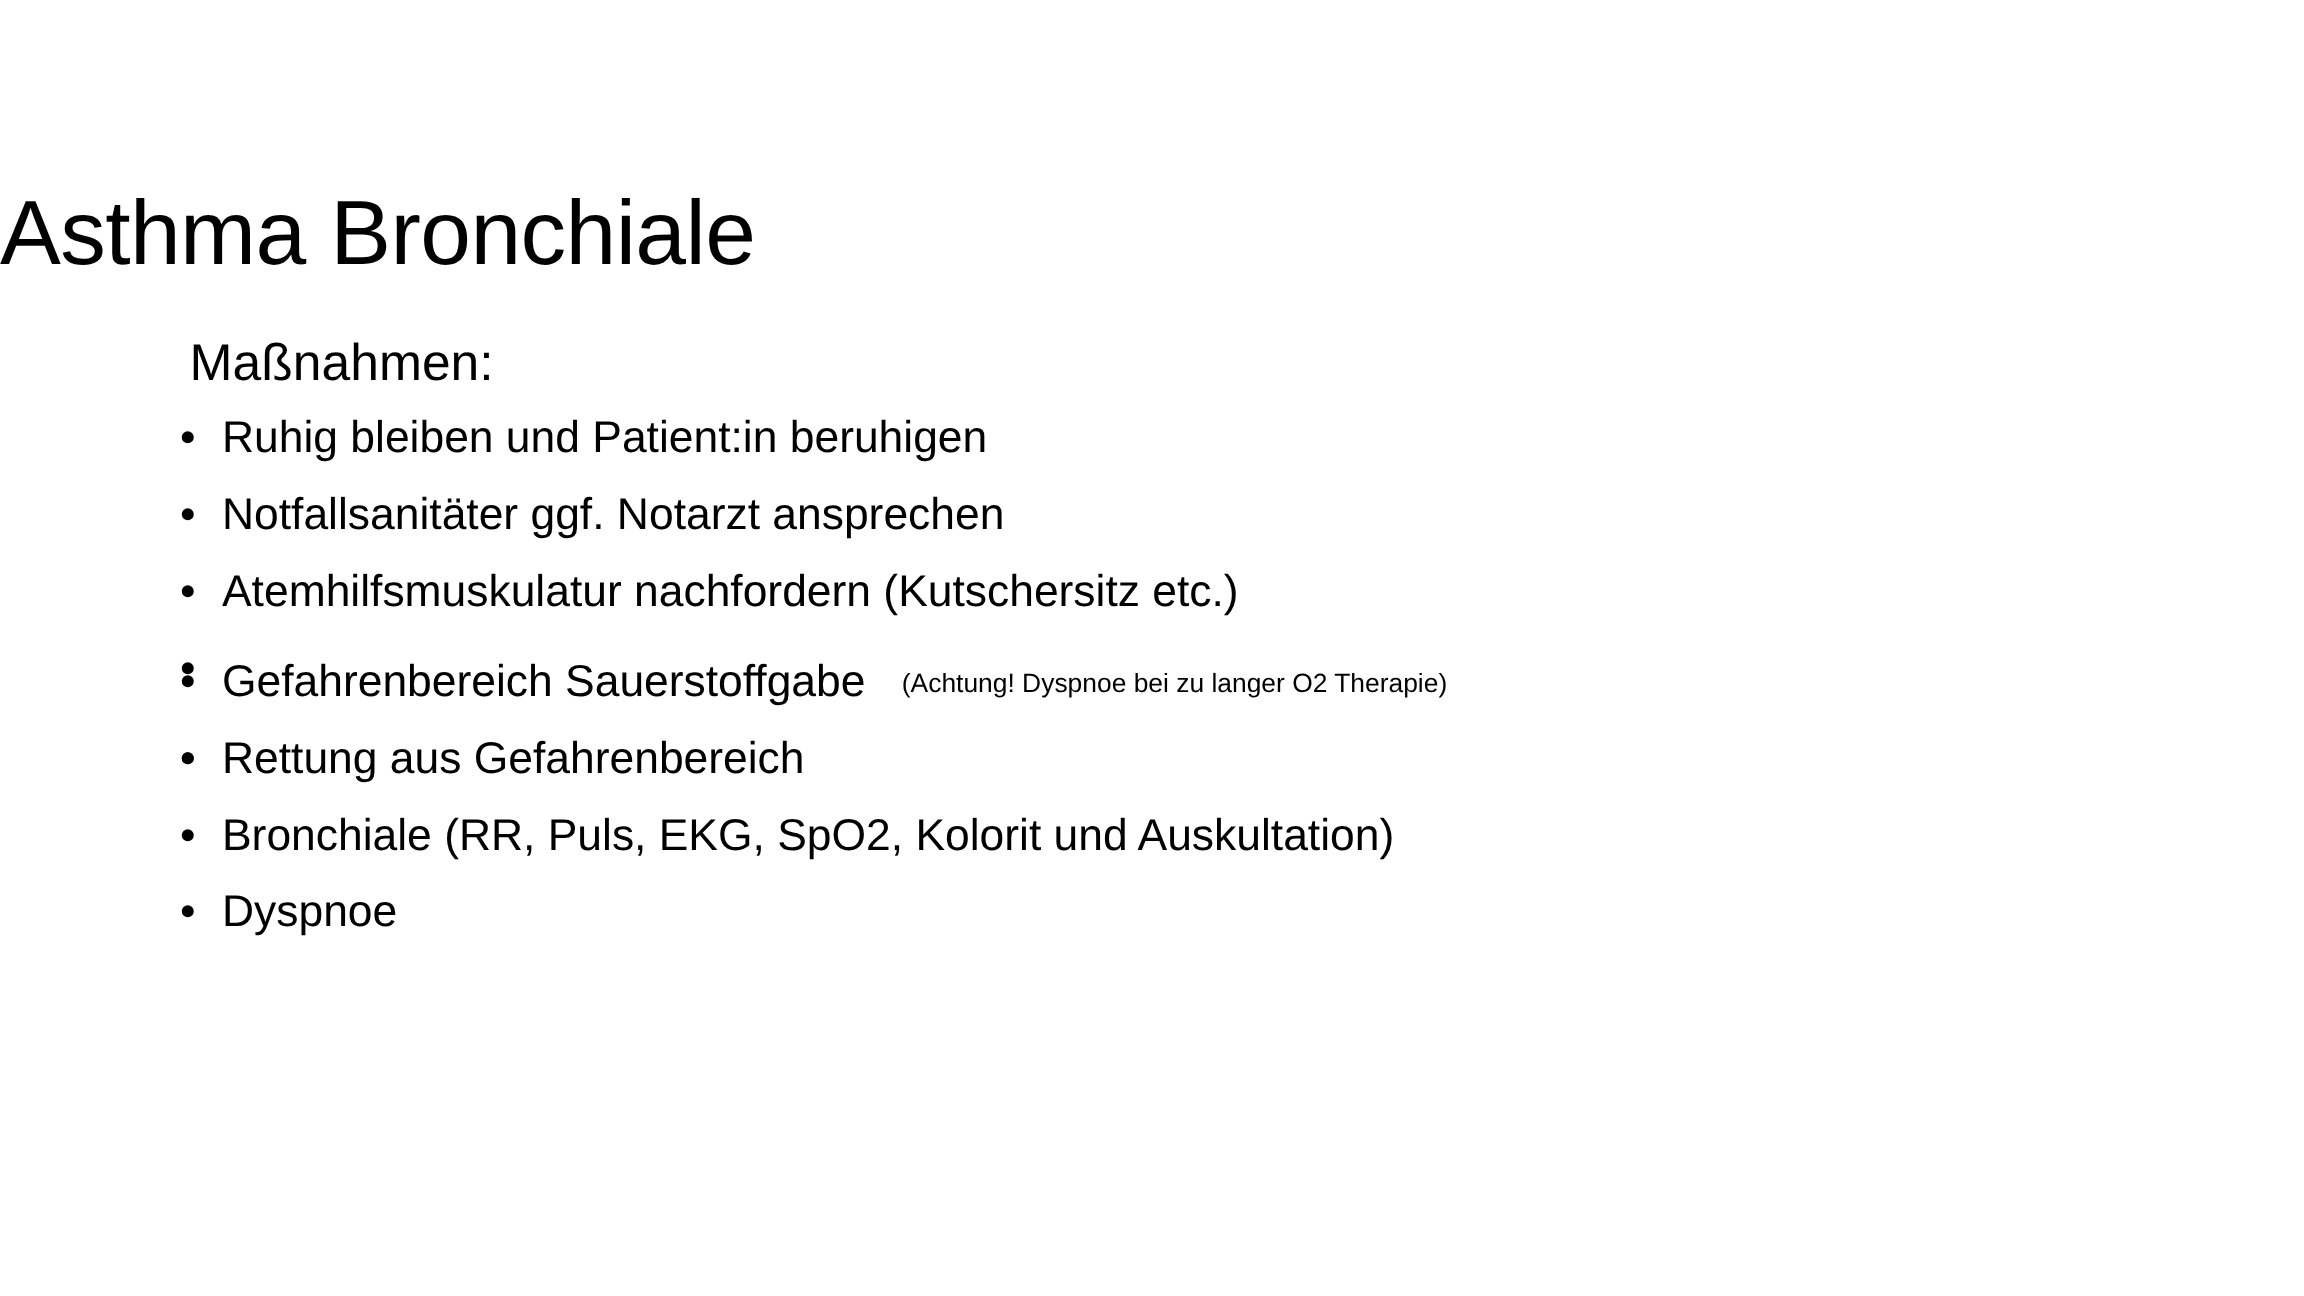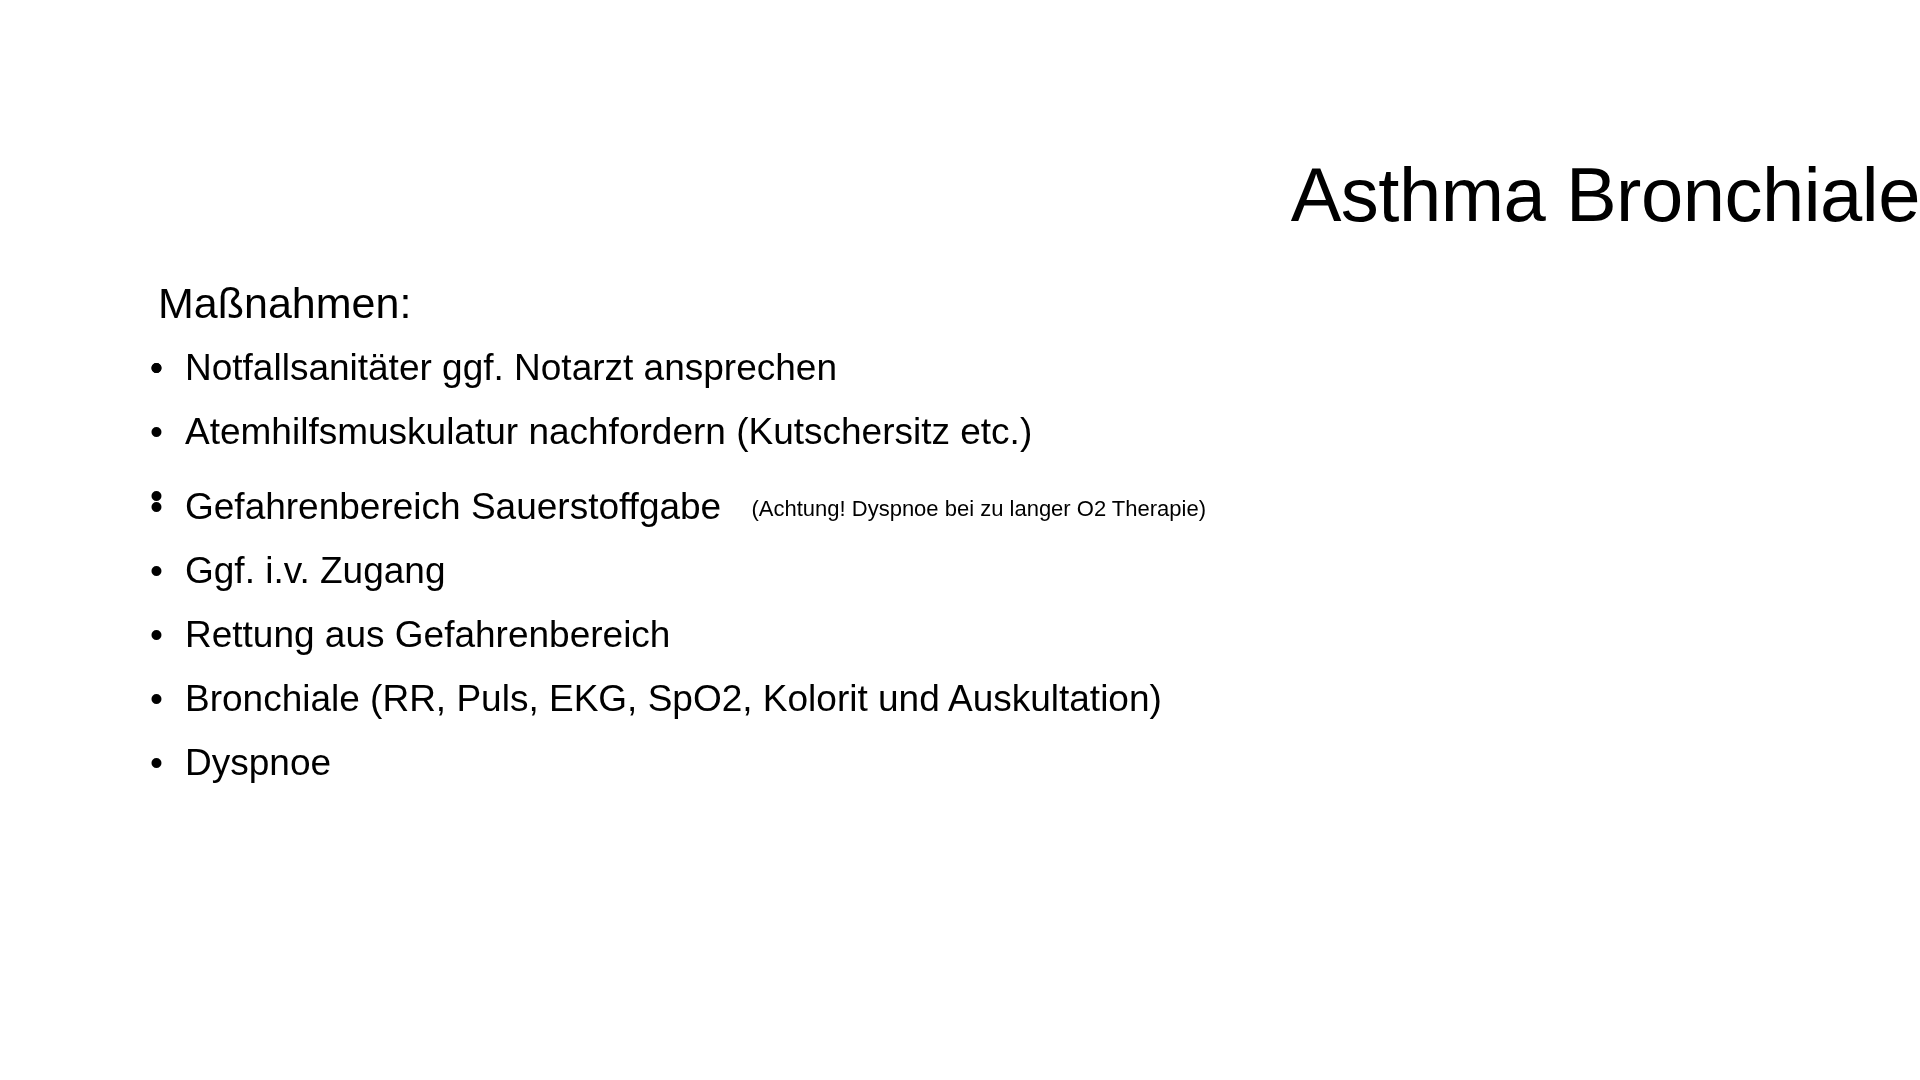--- a/index.html
+++ b/index.html
@@ -22,21 +22,21 @@
     height: 1080px;
     background: #ffffff;
     box-sizing: border-box;
   }
 
   .slide-title {
     position: absolute;
     left: 0;
     top: 104px;
     width: 1920px;
-    text-align: right;
+    text-align: left;
     font-size: 76px;
     line-height: 1.05;
     font-weight: 400;
     letter-spacing: -0.5px;
     color: #000000;
     white-space: nowrap;
   }
 
   .body-block {
     position: absolute;
@@ -104,20 +104,21 @@
   <h1 class="slide-title">Asthma Bronchiale</h1>
 
   <div class="body-block">
 
     <div class="section-heading">Maßnahmen:</div>
 
     <ul class="bullets">
 
       <li class="bullet-item">
         <span class="bullet-dot">•</span>
+        <span class="bullet-text">Ruhig bleiben und Patient:in beruhigen</span>
       </li>
 
       <li class="bullet-item">
         <span class="bullet-dot">•</span>
         <span class="bullet-text">Notfallsanitäter ggf. Notarzt ansprechen</span>
       </li>
 
       <li class="bullet-item">
         <span class="bullet-dot">•</span>
         <span class="bullet-text">Atemhilfsmuskulatur nachfordern (Kutschersitz etc.)</span>
@@ -128,21 +129,20 @@
       </li>
 
       <li class="bullet-item has-gap-before">
         <span class="bullet-dot">•</span>
         <span class="bullet-text">Gefahrenbereich Sauerstoffgabe</span>
         <span class="bullet-note">(Achtung! Dyspnoe bei zu langer O2 Therapie)</span>
       </li>
 
       <li class="bullet-item">
         <span class="bullet-dot">•</span>
-        <span class="bullet-text">Ggf. i.v. Zugang</span>
       </li>
 
       <li class="bullet-item">
         <span class="bullet-dot">•</span>
         <span class="bullet-text">Rettung aus Gefahrenbereich</span>
       </li>
 
       <li class="bullet-item">
         <span class="bullet-dot">•</span>
         <span class="bullet-text">Bronchiale (RR, Puls, EKG, SpO2, Kolorit und Auskultation)</span>

